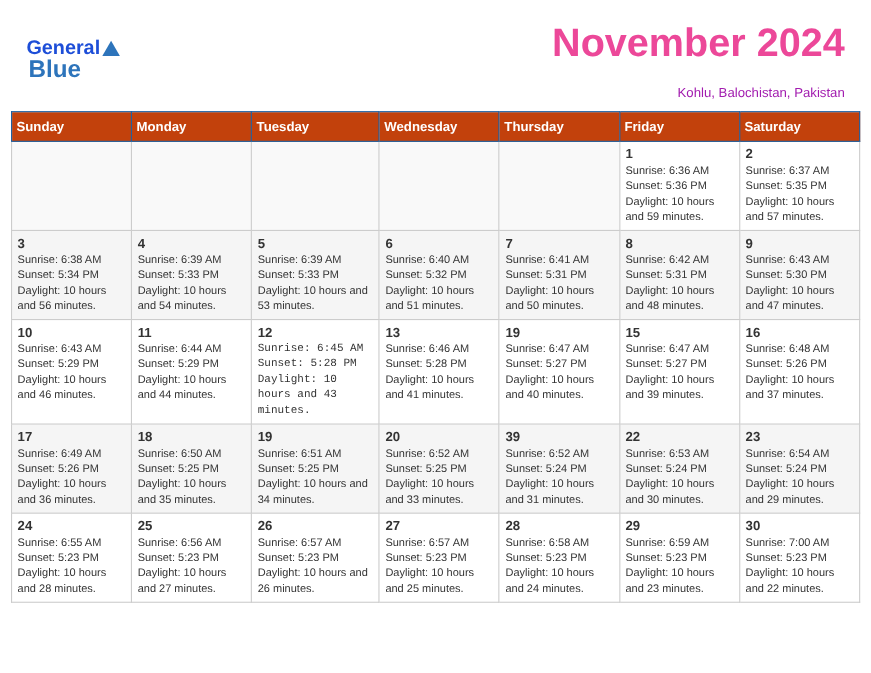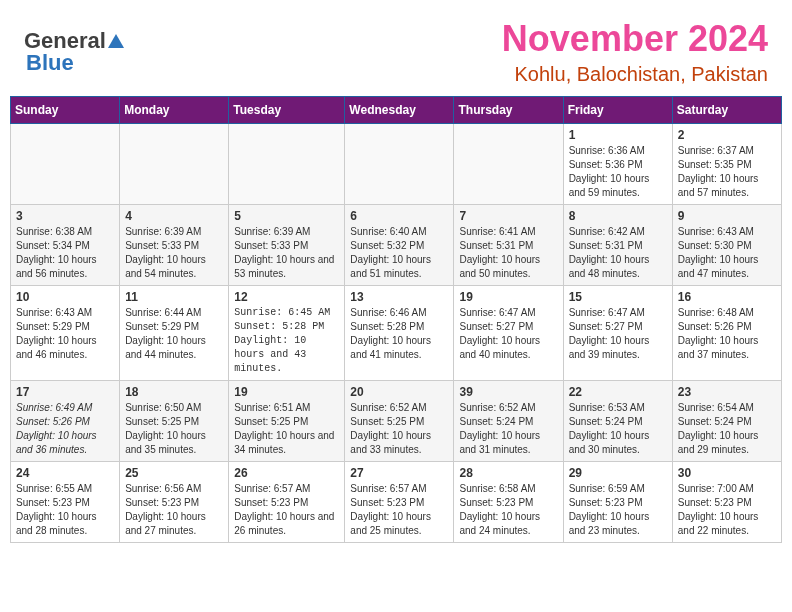--- a/index.html
+++ b/index.html
@@ -20,37 +20,37 @@
 
     .title-block {
       text-align: right;
     }
     .month-title {
       font-size: 36px;
       font-weight: bold;
       color: #ec4899;
     }
     .location-title {
-      font-size: 20px;
-      color: #c2410c;
-      margin-top: 3px;
+      font-size: 12px;
+      color: #a21caf;
+      margin-top: 17px;
     }
     
     .calendar-wrapper {
       padding: 0 10px 10px 10px;
     }
 
     table {
       width: 100%;
       border-collapse: collapse;
       border: 1px solid #ccc;
     }
 
     thead tr th {
-      background-color: #701a75;
+      background-color: #c2410c;
       color: #fff;
       font-size: 12px;
       font-weight: bold;
       padding: 6px 4px;
       text-align: left;
       border: 1px solid #2060a0;
     }
 
     tbody tr td {
       border: 1px solid #ccc;
@@ -83,21 +83,21 @@
     td.empty {
       background: #f9f9f9;
     }
   </style>
 </head>
 <body>
 
 <div class="header">
   <div class="logo">
     <div style="display:flex; align-items:center;">
-      <span style="font-size:22px; font-weight:bold; color:#404040;">General</span>
+      <span style="font-size:18px; font-weight:bold; color:#1d4ed8;">General</span>
       <svg width="18" height="18" viewBox="0 0 18 18" style="margin: 0 1px;">
         <polygon points="9,2 17,16 1,16" fill="#2d74bb"></polygon>
       </svg>
     </div>
     <span style="font-size:22px; font-weight:bold; color:#2d74bb; margin-top:-4px; margin-left:2px;">Blue</span>
   </div>
   <div class="title-block">
     <div class="month-title">November 2024</div>
     <div class="location-title">Kohlu, Balochistan, Pakistan</div>
   </div>
@@ -220,21 +220,21 @@
           <td>
             <span class="day-num">16</span>
             <div class="day-info" style="white-space: pre-line;">Sunrise: 6:48 AM
 Sunset: 5:26 PM
 Daylight: 10 hours and 37 minutes.</div>
           </td>
         </tr>
         <tr>
           <td>
             <span class="day-num">17</span>
-            <div class="day-info" style="white-space: pre-line; font-style: italic;">Sunrise: 6:49 AM
+            <div class="day-info" style="white-space: pre-line;">Sunrise: 6:49 AM
 Sunset: 5:26 PM
 Daylight: 10 hours and 36 minutes.</div>
           </td>
           <td>
             <span class="day-num">18</span>
             <div class="day-info" style="white-space: pre-line;">Sunrise: 6:50 AM
 Sunset: 5:25 PM
 Daylight: 10 hours and 35 minutes.</div>
           </td>
           <td>

